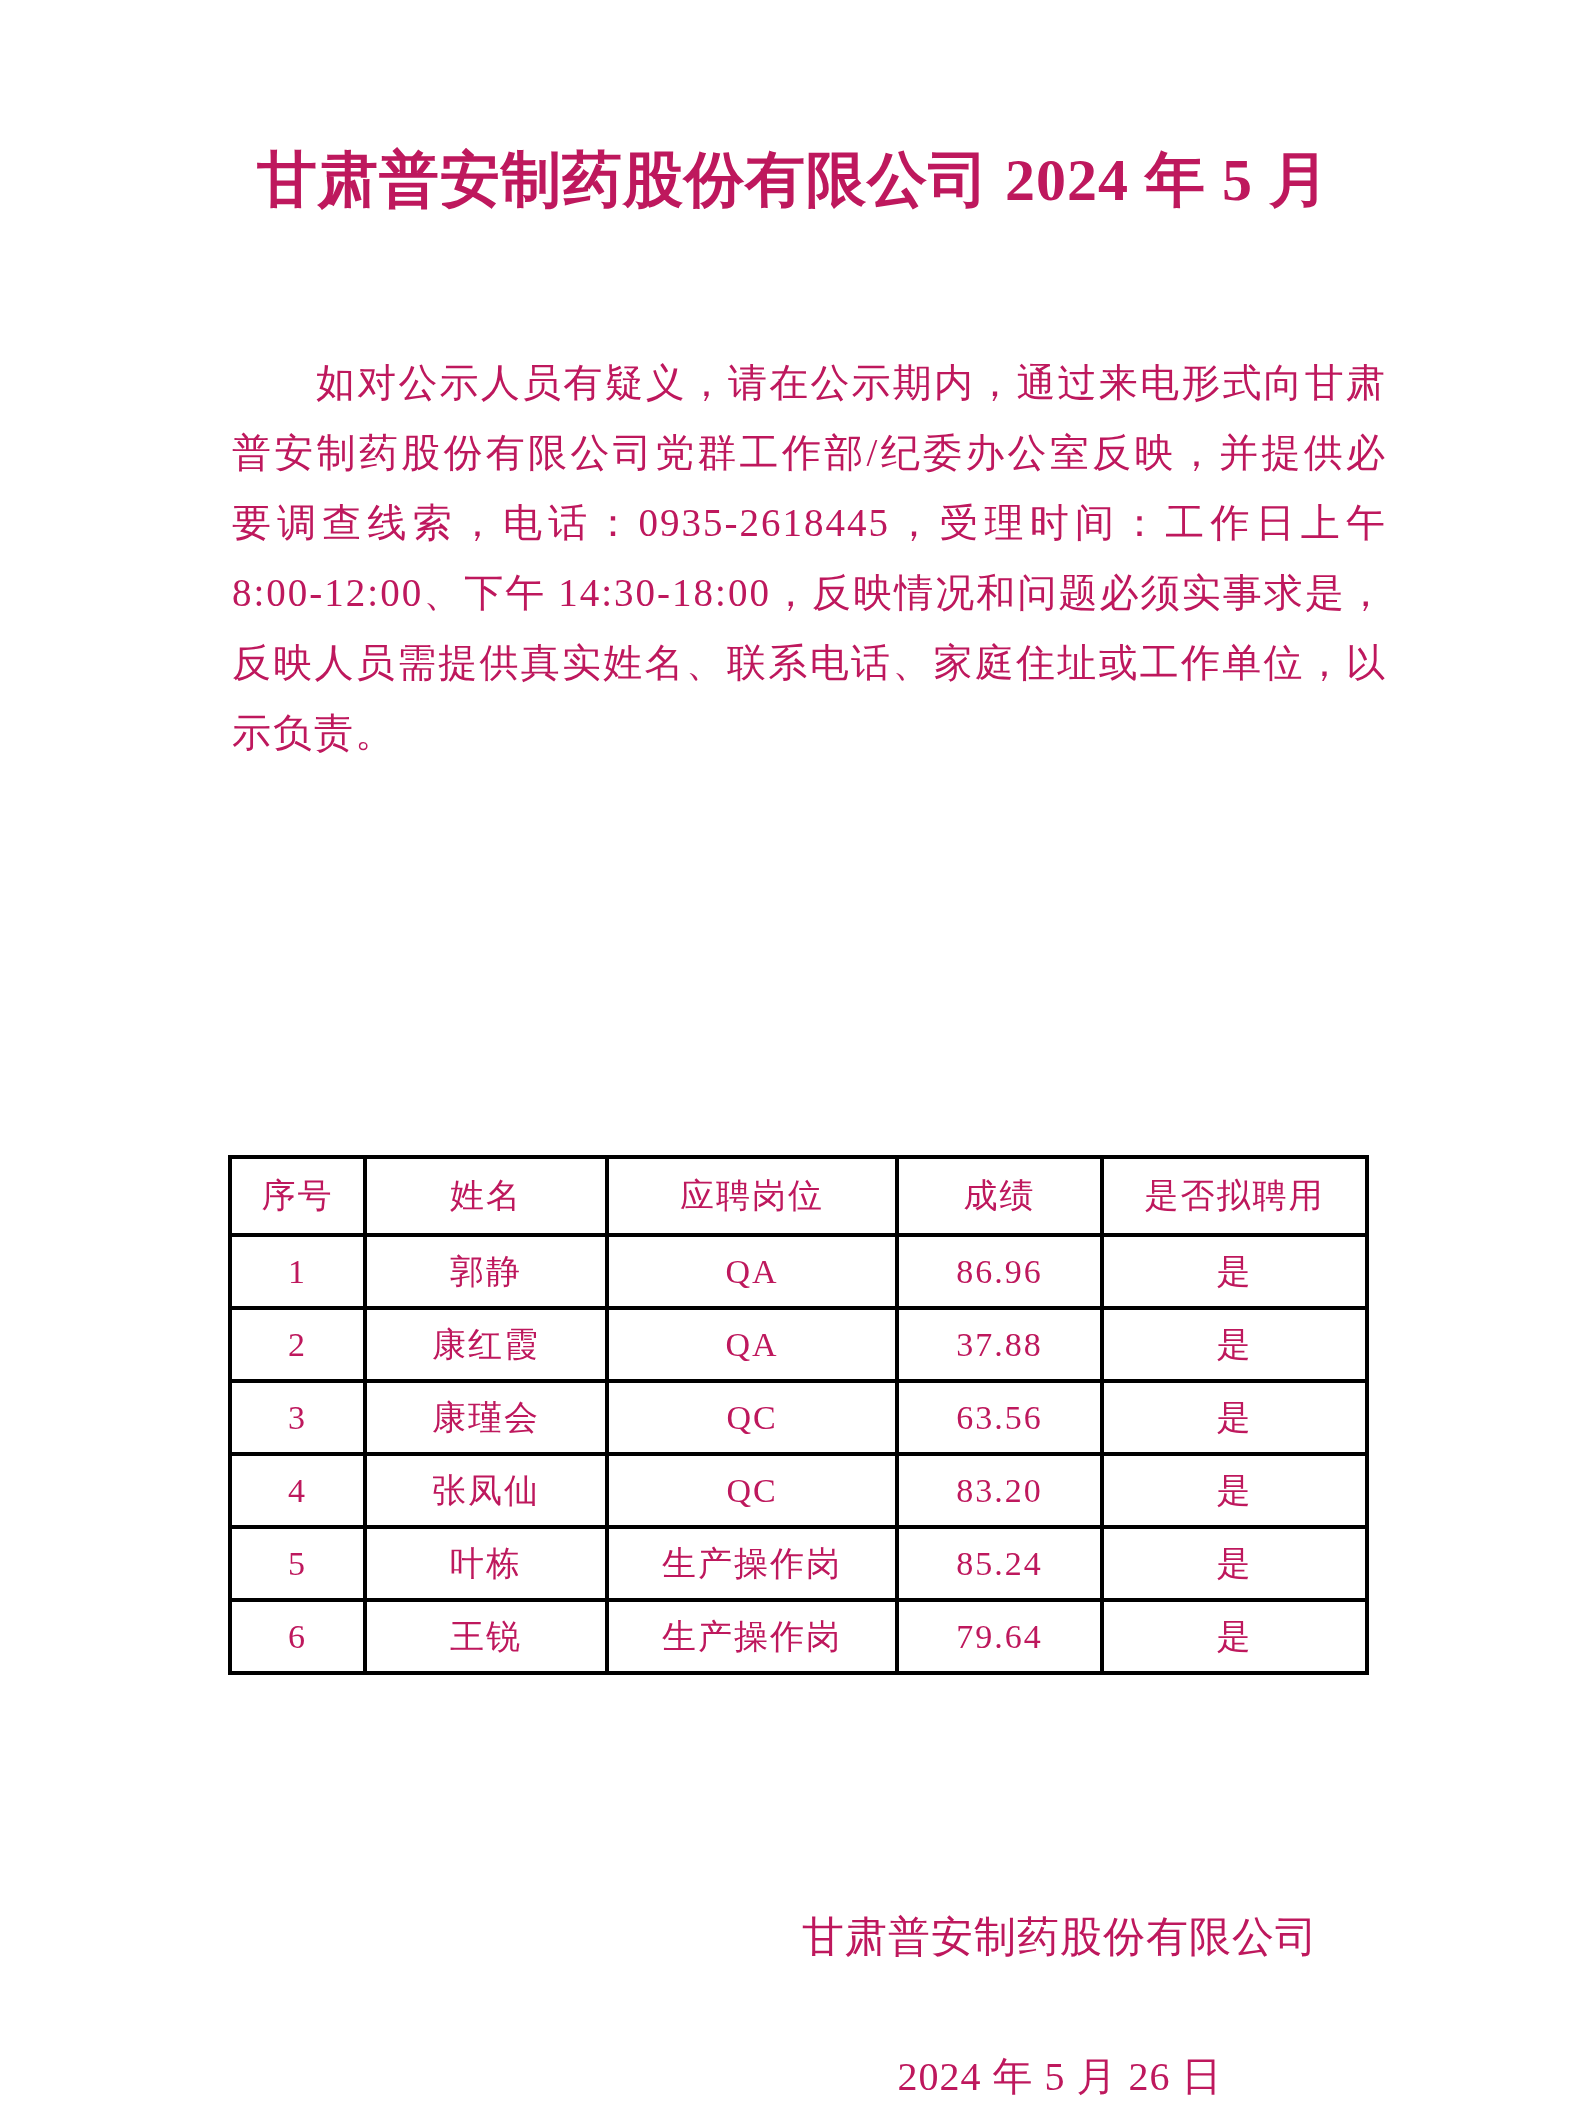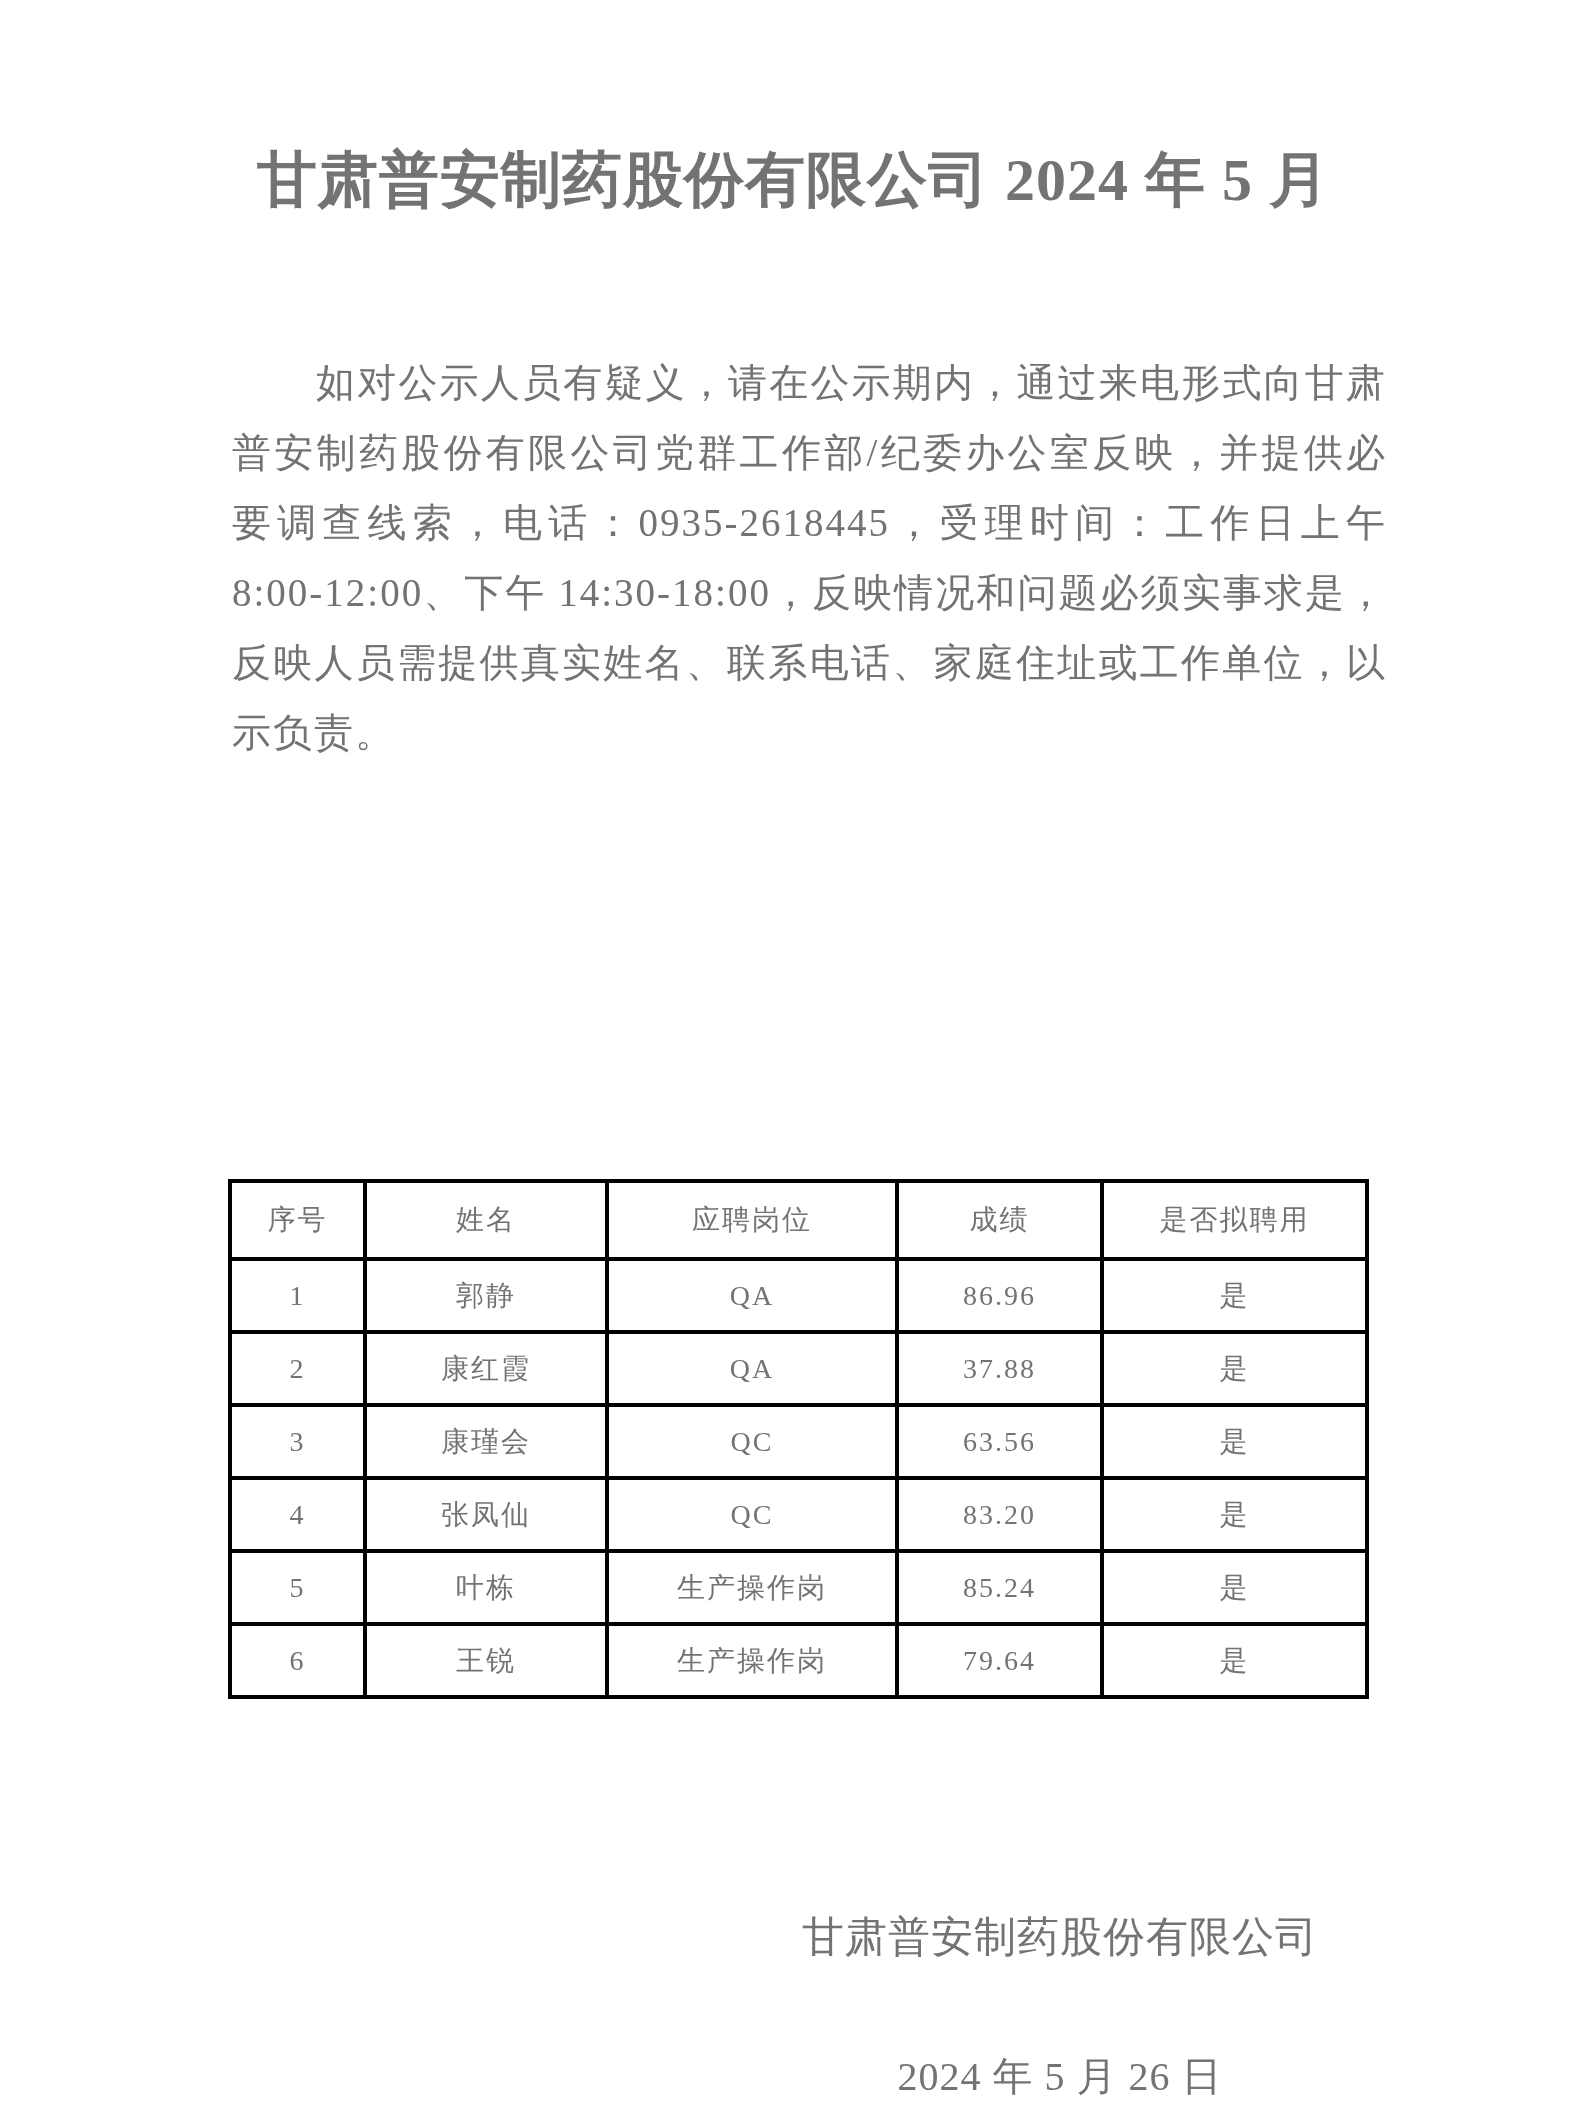--- a/index.html
+++ b/index.html
@@ -5,21 +5,21 @@
   html, body {
     margin: 0;
     padding: 0;
     background: #ffffff;
   }
   .page {
     position: relative;
     width: 1587px;
     height: 2125px;
     background: #ffffff;
-    color: #737373;
+    color: #be185d;
     font-family: "Liberation Serif", "DejaVu Serif", serif;
     overflow: hidden;
   }
   .title-block {
     padding-top: 138px;
     text-align: center;
     font-weight: bold;
     font-size: 60px;
     line-height: 84px;
     letter-spacing: 1px;
@@ -38,22 +38,21 @@
     margin: 0;
     text-indent: 84px;
   }
   .hire-table {
     position: absolute;
     top: 1155px;
     left: 228px;
     width: 1137px;
     border-collapse: collapse;
     table-layout: fixed;
-    font-size: 28px;
-    margin-top: 24px;
+    font-size: 34px;
   }
   .hire-table th,
   .hire-table td {
     border: 4px solid #000000;
     text-align: center;
     vertical-align: middle;
     font-weight: normal;
     letter-spacing: 2px;
     padding: 0;
   }

